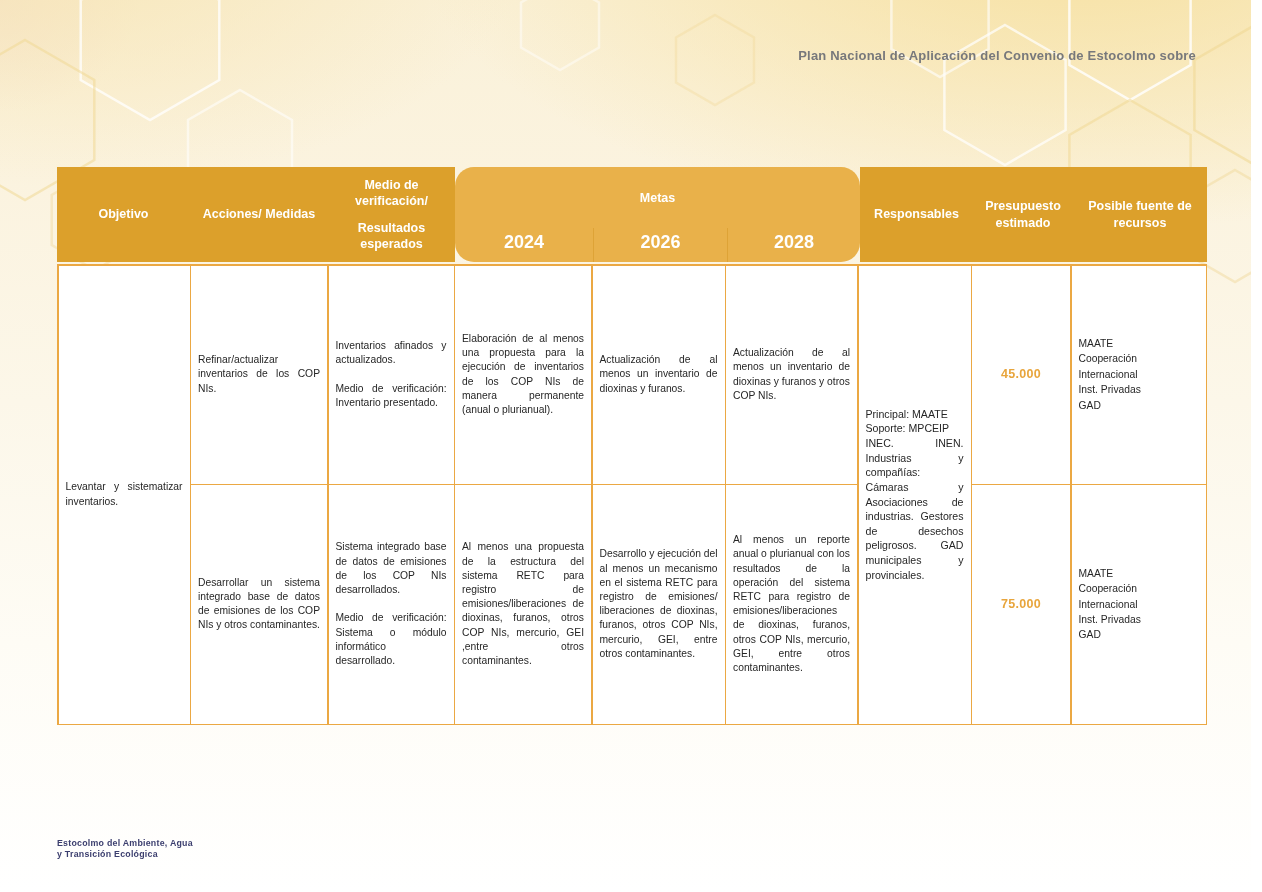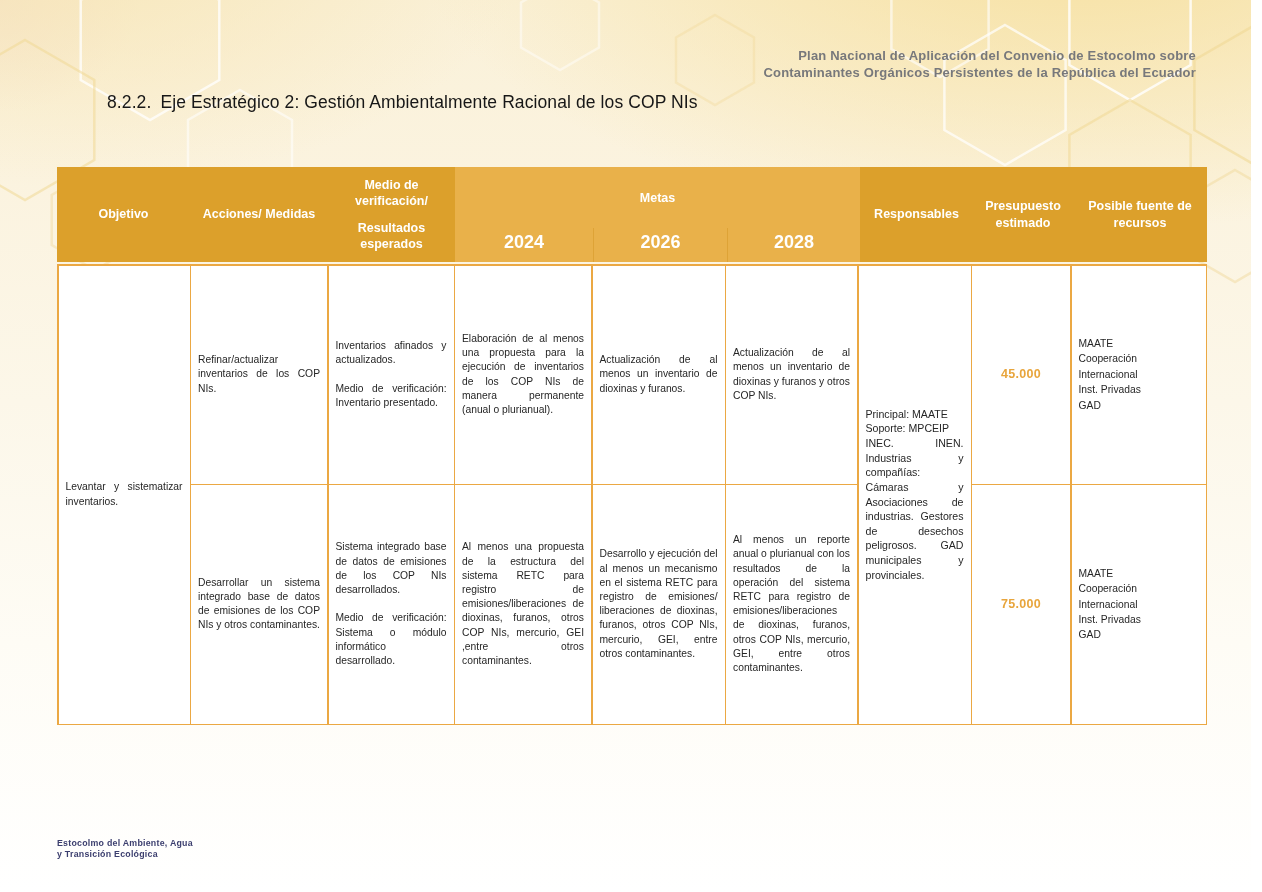--- a/index.html
+++ b/index.html
@@ -33,21 +33,21 @@
   }
   .section-title .num{margin-right:9px;}
   .table-wrap{position:absolute;left:57px;top:167px;width:1150px;}
   .thead{display:grid;grid-template-columns:133px 138px 127px 405px 113px 100px 134px;height:95px;}
   .th{
     background:var(--orange-dark);color:#fff;font-weight:bold;font-size:12.5px;line-height:1.3;
     display:flex;flex-direction:column;align-items:center;justify-content:center;text-align:center;
     padding:0 6px;box-sizing:border-box;
   }
   .th .sub{margin-top:11px;}
-  .metas-group{background:var(--orange-light);display:flex;flex-direction:column;}
+  .metas-group{background:var(--orange-light);display:flex;flex-direction:column;border-radius:19px;}
   .metas-title{
     flex:0 0 61px;display:flex;align-items:center;justify-content:center;
     color:#fff;font-weight:bold;font-size:12.5px;
   }
   .metas-years{display:grid;grid-template-columns:138px 134px 133px;flex:1;}
   .year{
     display:flex;align-items:flex-start;justify-content:center;
     color:#fff;font-weight:bold;font-size:18px;padding-top:4px;box-sizing:border-box;
   }
   .year + .year{border-left:1px solid rgba(214,152,38,0.55);}
@@ -106,26 +106,22 @@
       <polygon stroke="rgba(240,216,150,0.55)" points="25,40 94.3,80 94.3,160 25,200 -44.3,160 -44.3,80"></polygon>
       <polygon stroke="rgba(255,255,255,0.55)" points="240,90 292,120 292,180 240,210 188,180 188,120"></polygon>
       <polygon stroke="rgba(240,216,150,0.4)" points="95,170 138.3,195 138.3,245 95,270 51.7,245 51.7,195"></polygon>
       <polygon stroke="rgba(255,255,255,0.45)" points="560,-20 599,2.5 599,47.5 560,70 521,47.5 521,2.5"></polygon>
       <polygon stroke="rgba(240,216,150,0.35)" points="715,15 754,37.5 754,82.5 715,105 676,82.5 676,37.5"></polygon>
     </g>
   </svg>
 
   <div class="doc-header">
     <div>Plan Nacional de Aplicación del Convenio de Estocolmo sobre</div>
-    <div>Contaminantes Orgánicos Persistentes de la República del Ecuador</div>
   </div>
 
-  <h1 class="section-title">
-    <span class="num">8.2.2.</span><span>Eje Estratégico 2: Gestión Ambientalmente Racional de los COP NIs</span>
-  </h1>
 
   <div class="table-wrap">
 
     <div class="thead">
       <div class="th">Objetivo</div>
       <div class="th">Acciones/ Medidas</div>
       <div class="th">
         <div>Medio de verificación/</div>
         <div class="sub">Resultados esperados</div>
       </div>

